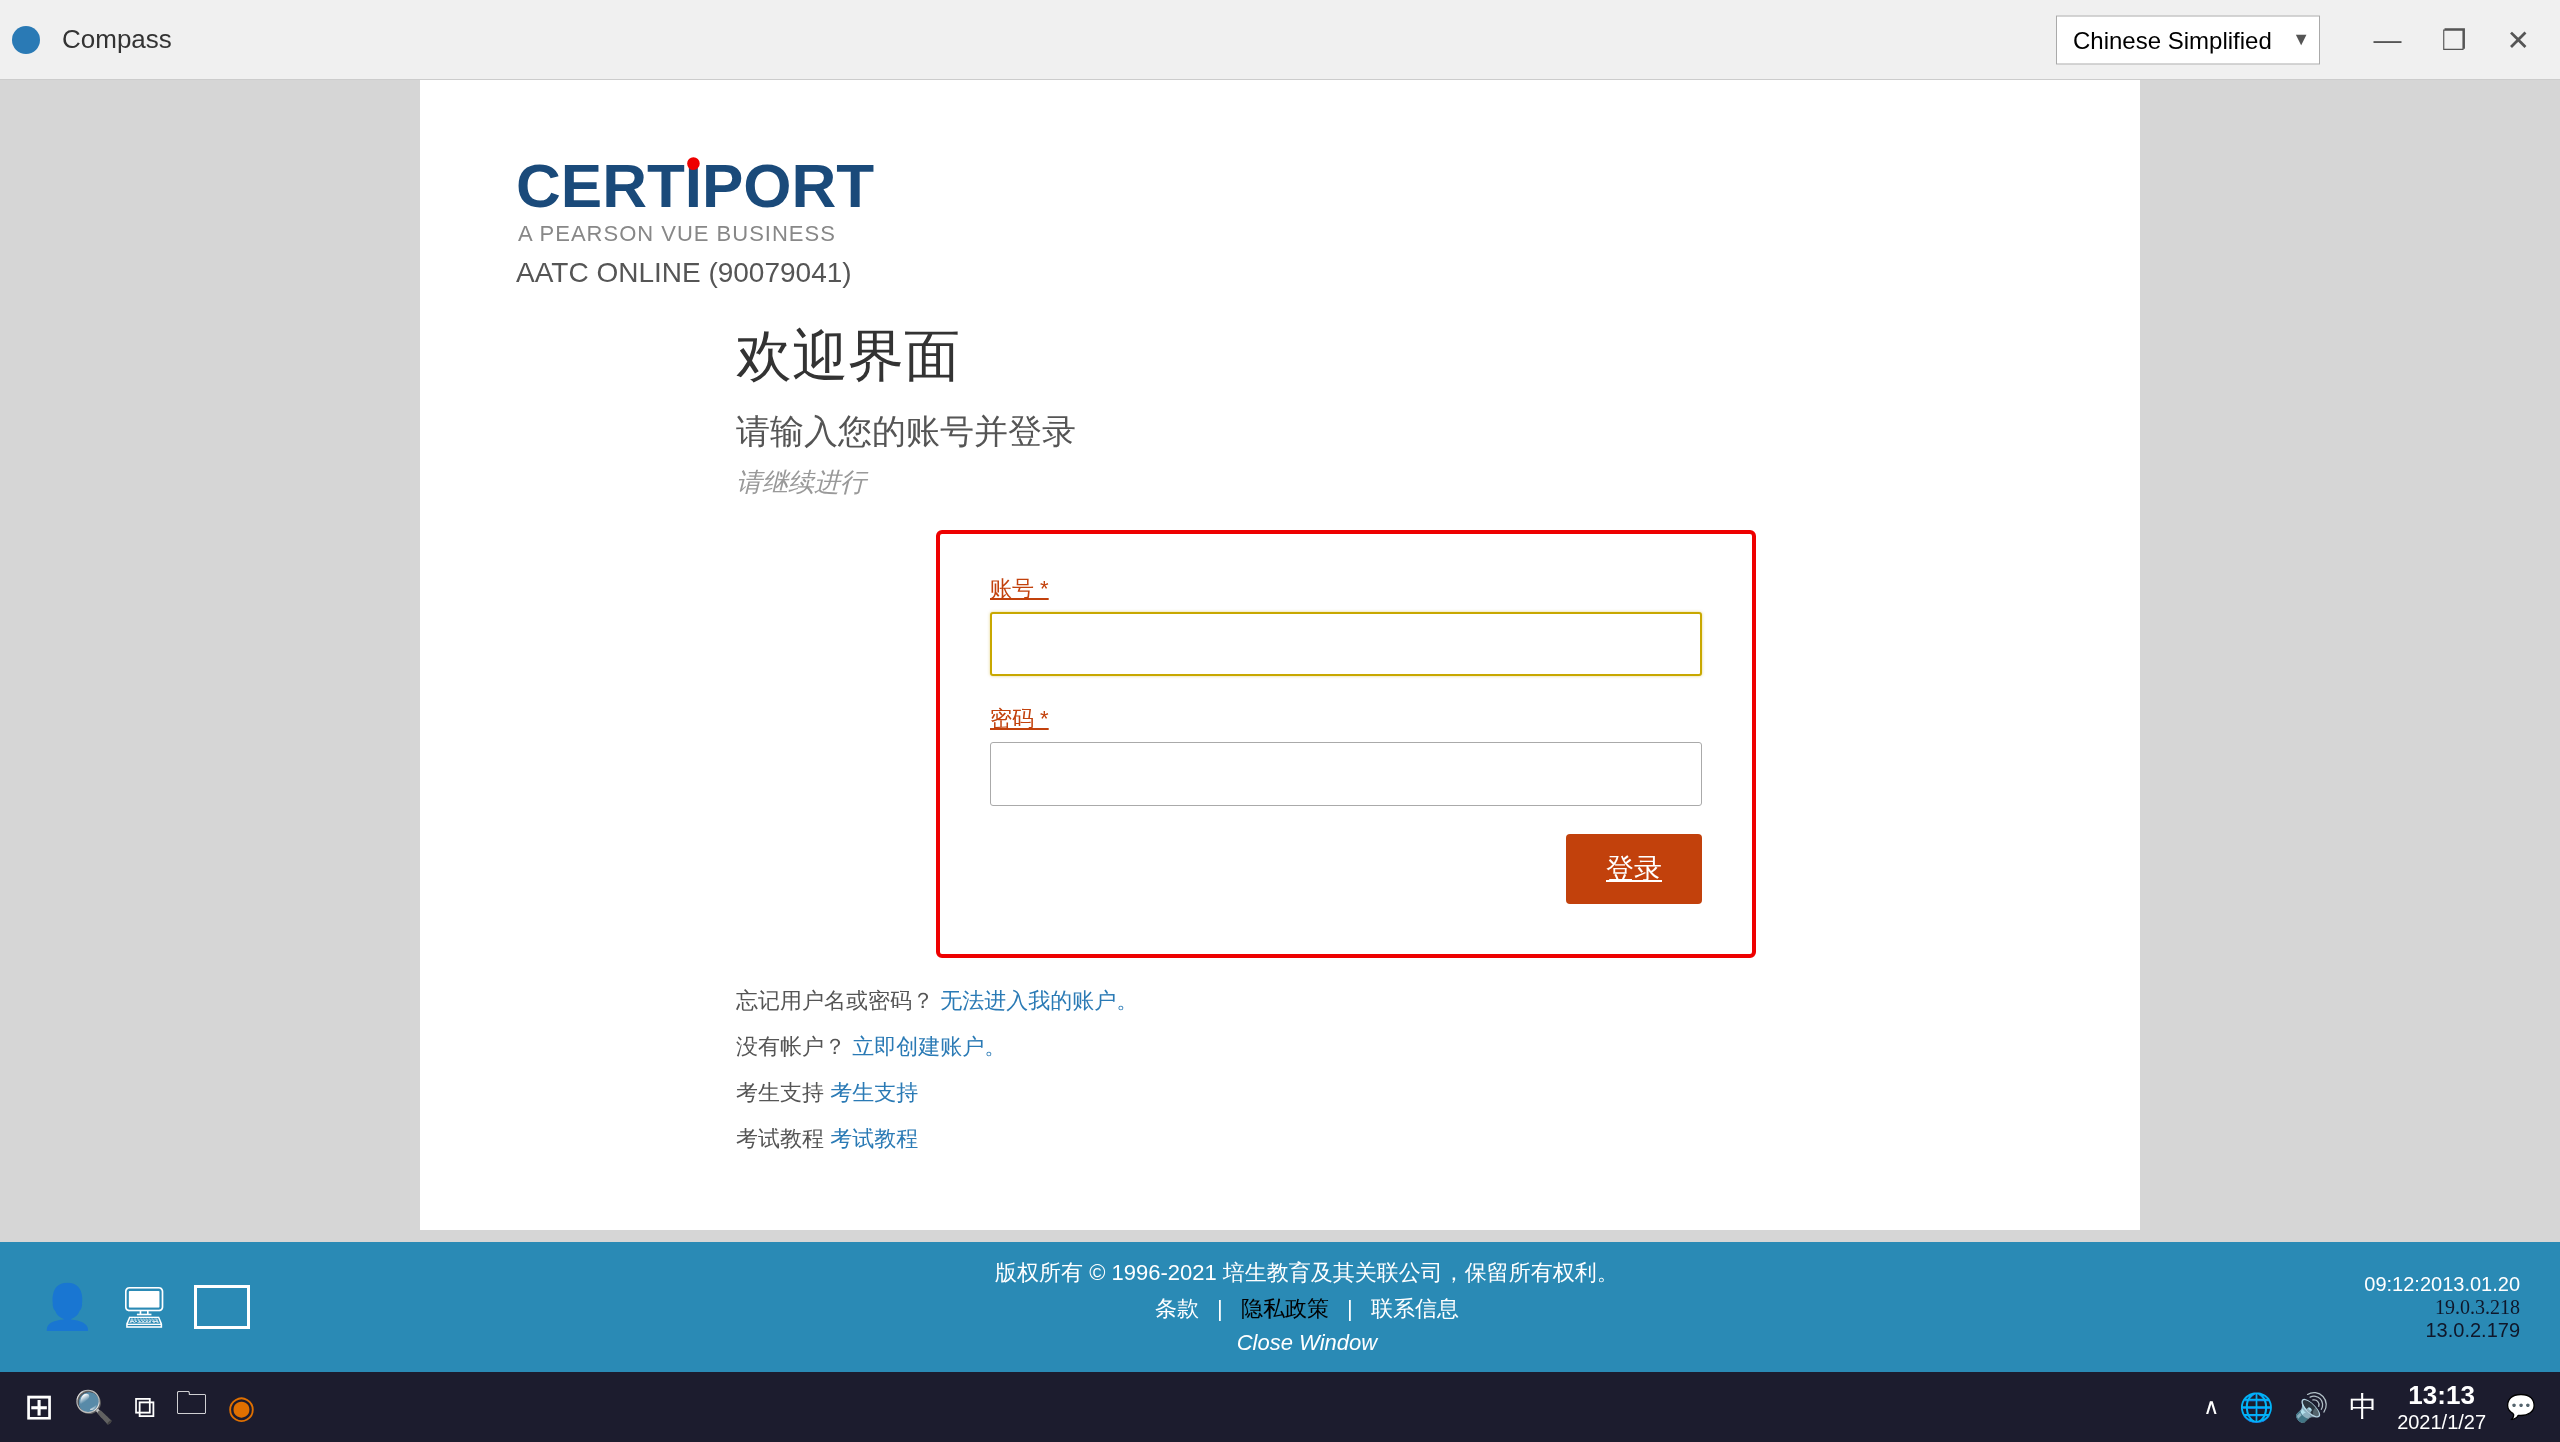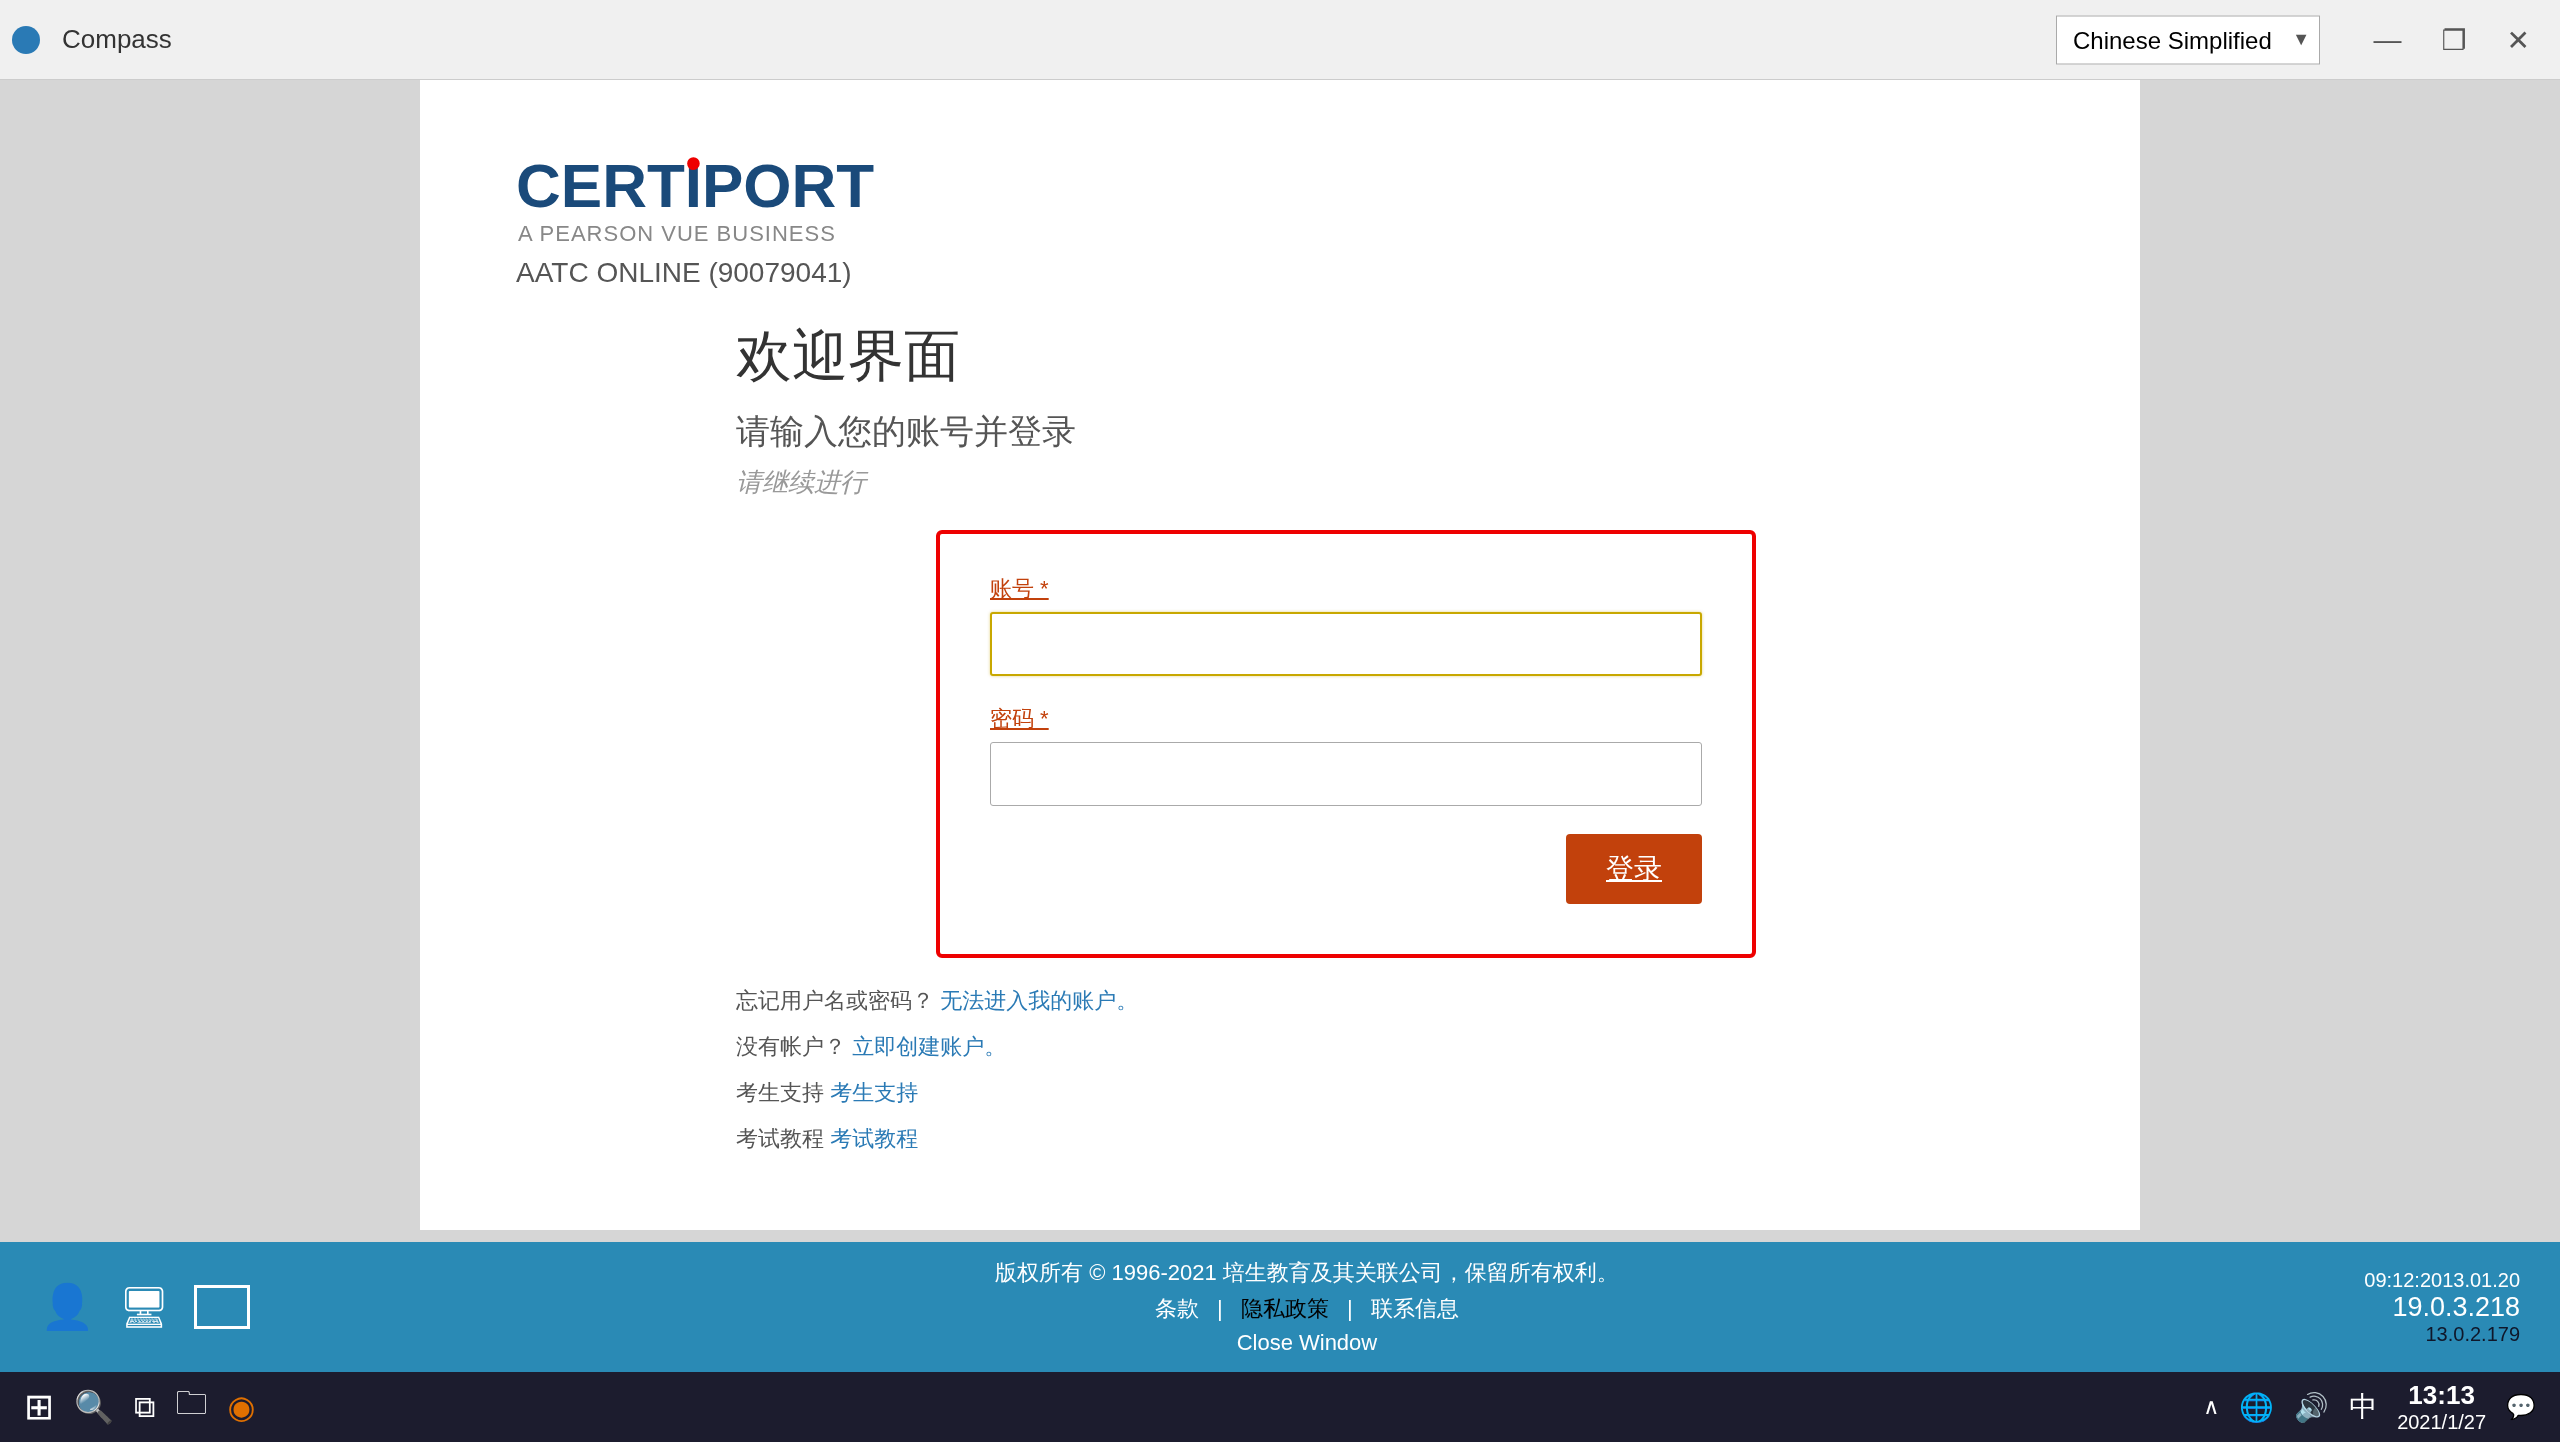--- a/index.html
+++ b/index.html
@@ -271,26 +271,26 @@
 
   <div style="flex:1;text-align:center;">
     <div style="font-size:22px;color:white;margin-bottom:6px;">版权所有 © 1996-2021 培生教育及其关联公司，保留所有权利。</div>
     <div style="font-size:22px;color:white;margin-bottom:6px;">
       <a href="#" style="color:white;text-decoration:none;">条款</a>
       <span style="color:white;margin:0 12px;">|</span>
       <a href="#" style="color:#000000;text-decoration:none;">隐私政策</a>
       <span style="color:white;margin:0 12px;">|</span>
       <a href="#" style="color:white;text-decoration:none;">联系信息</a>
     </div>
-    <a href="#" style="color:white;font-size:22px;text-decoration:none;display:block;">Close Window</a>
+    <a href="#" style="color:white;font-size:22px;text-decoration:none;display:block;font-style:italic;">Close Window</a>
   </div>
 
   <div style="display:flex;flex-direction:column;align-items:flex-end;">
     <span style="font-size:20px;color:white;">09:12:2013.01.20</span>
-    <span style="font-size:27px;color:#ffffff;">19.0.3.218</span>
+    <span style="font-size:20px;color:#0f172a;font-family:Liberation Serif, serif;">19.0.3.218</span>
     <span style="font-size:20px;color:#0f172a;">13.0.2.179</span>
   </div>
 </div>
 
 <div style="position:fixed;bottom:0;left:0;width:100%;height:70px;background:#1c1c2e;display:flex;align-items:center;padding:0 24px;z-index:200;">
 
   <div style="color:white;font-size:36px;margin-right:20px;cursor:pointer;">⊞</div>
 
   <div style="color:white;font-size:32px;margin-right:20px;cursor:pointer;">🔍</div>
 

